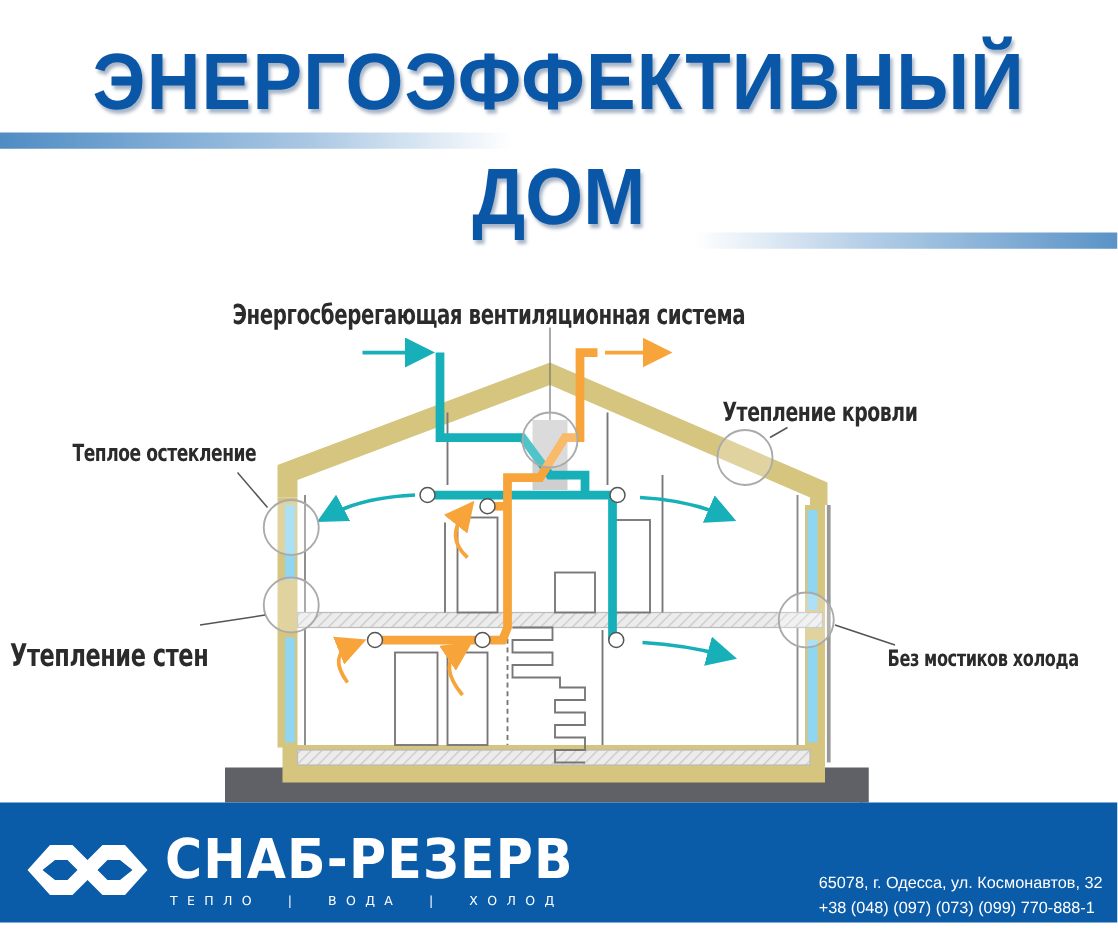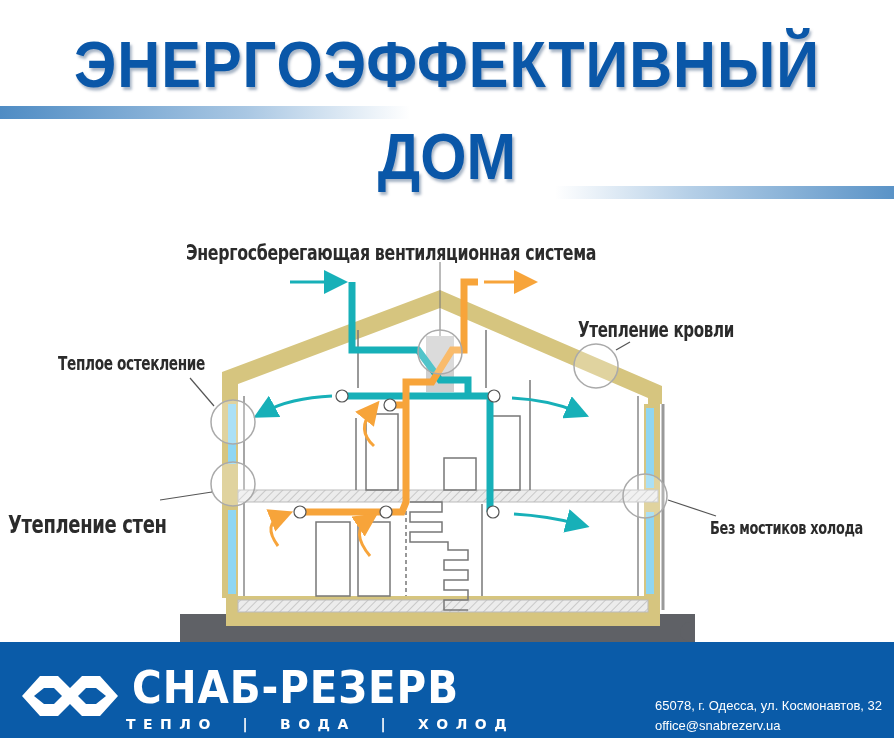--- a/index.html
+++ b/index.html
@@ -6,21 +6,21 @@
   body{width:894px;height:750px;position:relative;overflow:hidden;font-family:"Liberation Sans",sans-serif;}
   .title1{position:absolute;left:0;top:30px;width:894px;text-align:center;font-family:"Liberation Sans",sans-serif;font-weight:bold;font-size:64px;color:#0a57a8;letter-spacing:1px;transform:scaleX(0.93);transform-origin:center;text-shadow:2px 3px 3px rgba(0,40,90,0.35);line-height:70px;}
   .title2{position:absolute;left:0;top:122px;width:894px;text-align:center;font-weight:bold;font-size:64px;color:#0a57a8;transform:scaleX(0.93);text-shadow:2px 3px 3px rgba(0,40,90,0.35);line-height:70px;}
   .bar-left{position:absolute;left:0;top:106px;width:410px;height:13px;background:linear-gradient(to right,#4f8cc4,#a9c7e3 60%,rgba(255,255,255,0));}
   .bar-right{position:absolute;left:555px;top:186px;width:339px;height:13px;background:linear-gradient(to right,rgba(255,255,255,0),#b5cfe7 40%,#5a93c7);}
   .diagram{position:absolute;left:0;top:220px;width:812px;height:425px;}
   .lbl{position:absolute;font-family:"DejaVu Sans",sans-serif;font-weight:bold;color:#2b2b2b;transform:scaleX(0.72);transform-origin:left center;white-space:nowrap;letter-spacing:-0.5px;}
   .footer{position:absolute;left:0;top:642px;width:894px;height:96px;background:#0a5ba8;}
   .logo-mark{position:absolute;left:14px;top:22px;}
   .brand{position:absolute;left:132px;top:20px;font-family:"DejaVu Sans",sans-serif;font-weight:bold;color:#fff;font-size:44px;letter-spacing:1px;transform:scaleX(0.92);transform-origin:left;}
-  .slogan{position:absolute;left:126px;top:74px;color:#fff;font-family:"DejaVu Sans",sans-serif;font-weight:bold;font-size:14px;letter-spacing:7.5px;white-space:pre;}
+  .slogan{position:absolute;left:136px;top:74px;color:#fff;font-family:"DejaVu Sans",sans-serif;font-weight:normal;font-size:10px;letter-spacing:7.5px;white-space:pre;}
   .contacts{position:absolute;right:12px;top:18px;color:#fff;font-weight:normal;font-size:13px;line-height:19.5px;margin-top:36px;}
 </style>
 </head>
 <body>
 
 <div class="title1">ЭНЕРГОЭФФЕКТИВНЫЙ</div>
 <div class="bar-left"></div>
 <div class="title2">ДОМ</div>
 <div class="bar-right"></div>
 
@@ -131,15 +131,16 @@
 </div>
 
 <div class="footer">
   <svg class="logo-mark" width="112" height="64" viewBox="0 0 112 64">
     <path d="M8 32 L26 12 L44 12 L56 24 L68 12 L86 12 L104 32 L86 52 L68 52 L56 40 L44 52 L26 52 Z M30 24 L20 32 L30 40 L40 40 L48 32 L40 24 Z M72 24 L64 32 L72 40 L82 40 L92 32 L82 24 Z" fill="#fff" fill-rule="evenodd"></path>
   </svg>
   <div class="brand">СНАБ-РЕЗЕРВ</div>
   <div class="slogan">ТЕПЛО  |  ВОДА  |  ХОЛОД</div>
   <div class="contacts">
     <div>65078, г. Одесса, ул. Космонавтов, 32</div>
+    <div>+38 (048) (097) (073) (099) 770-888-1</div>
     <div>office@snabrezerv.ua</div>
   </div>
 </div>
 
 </body></html>

